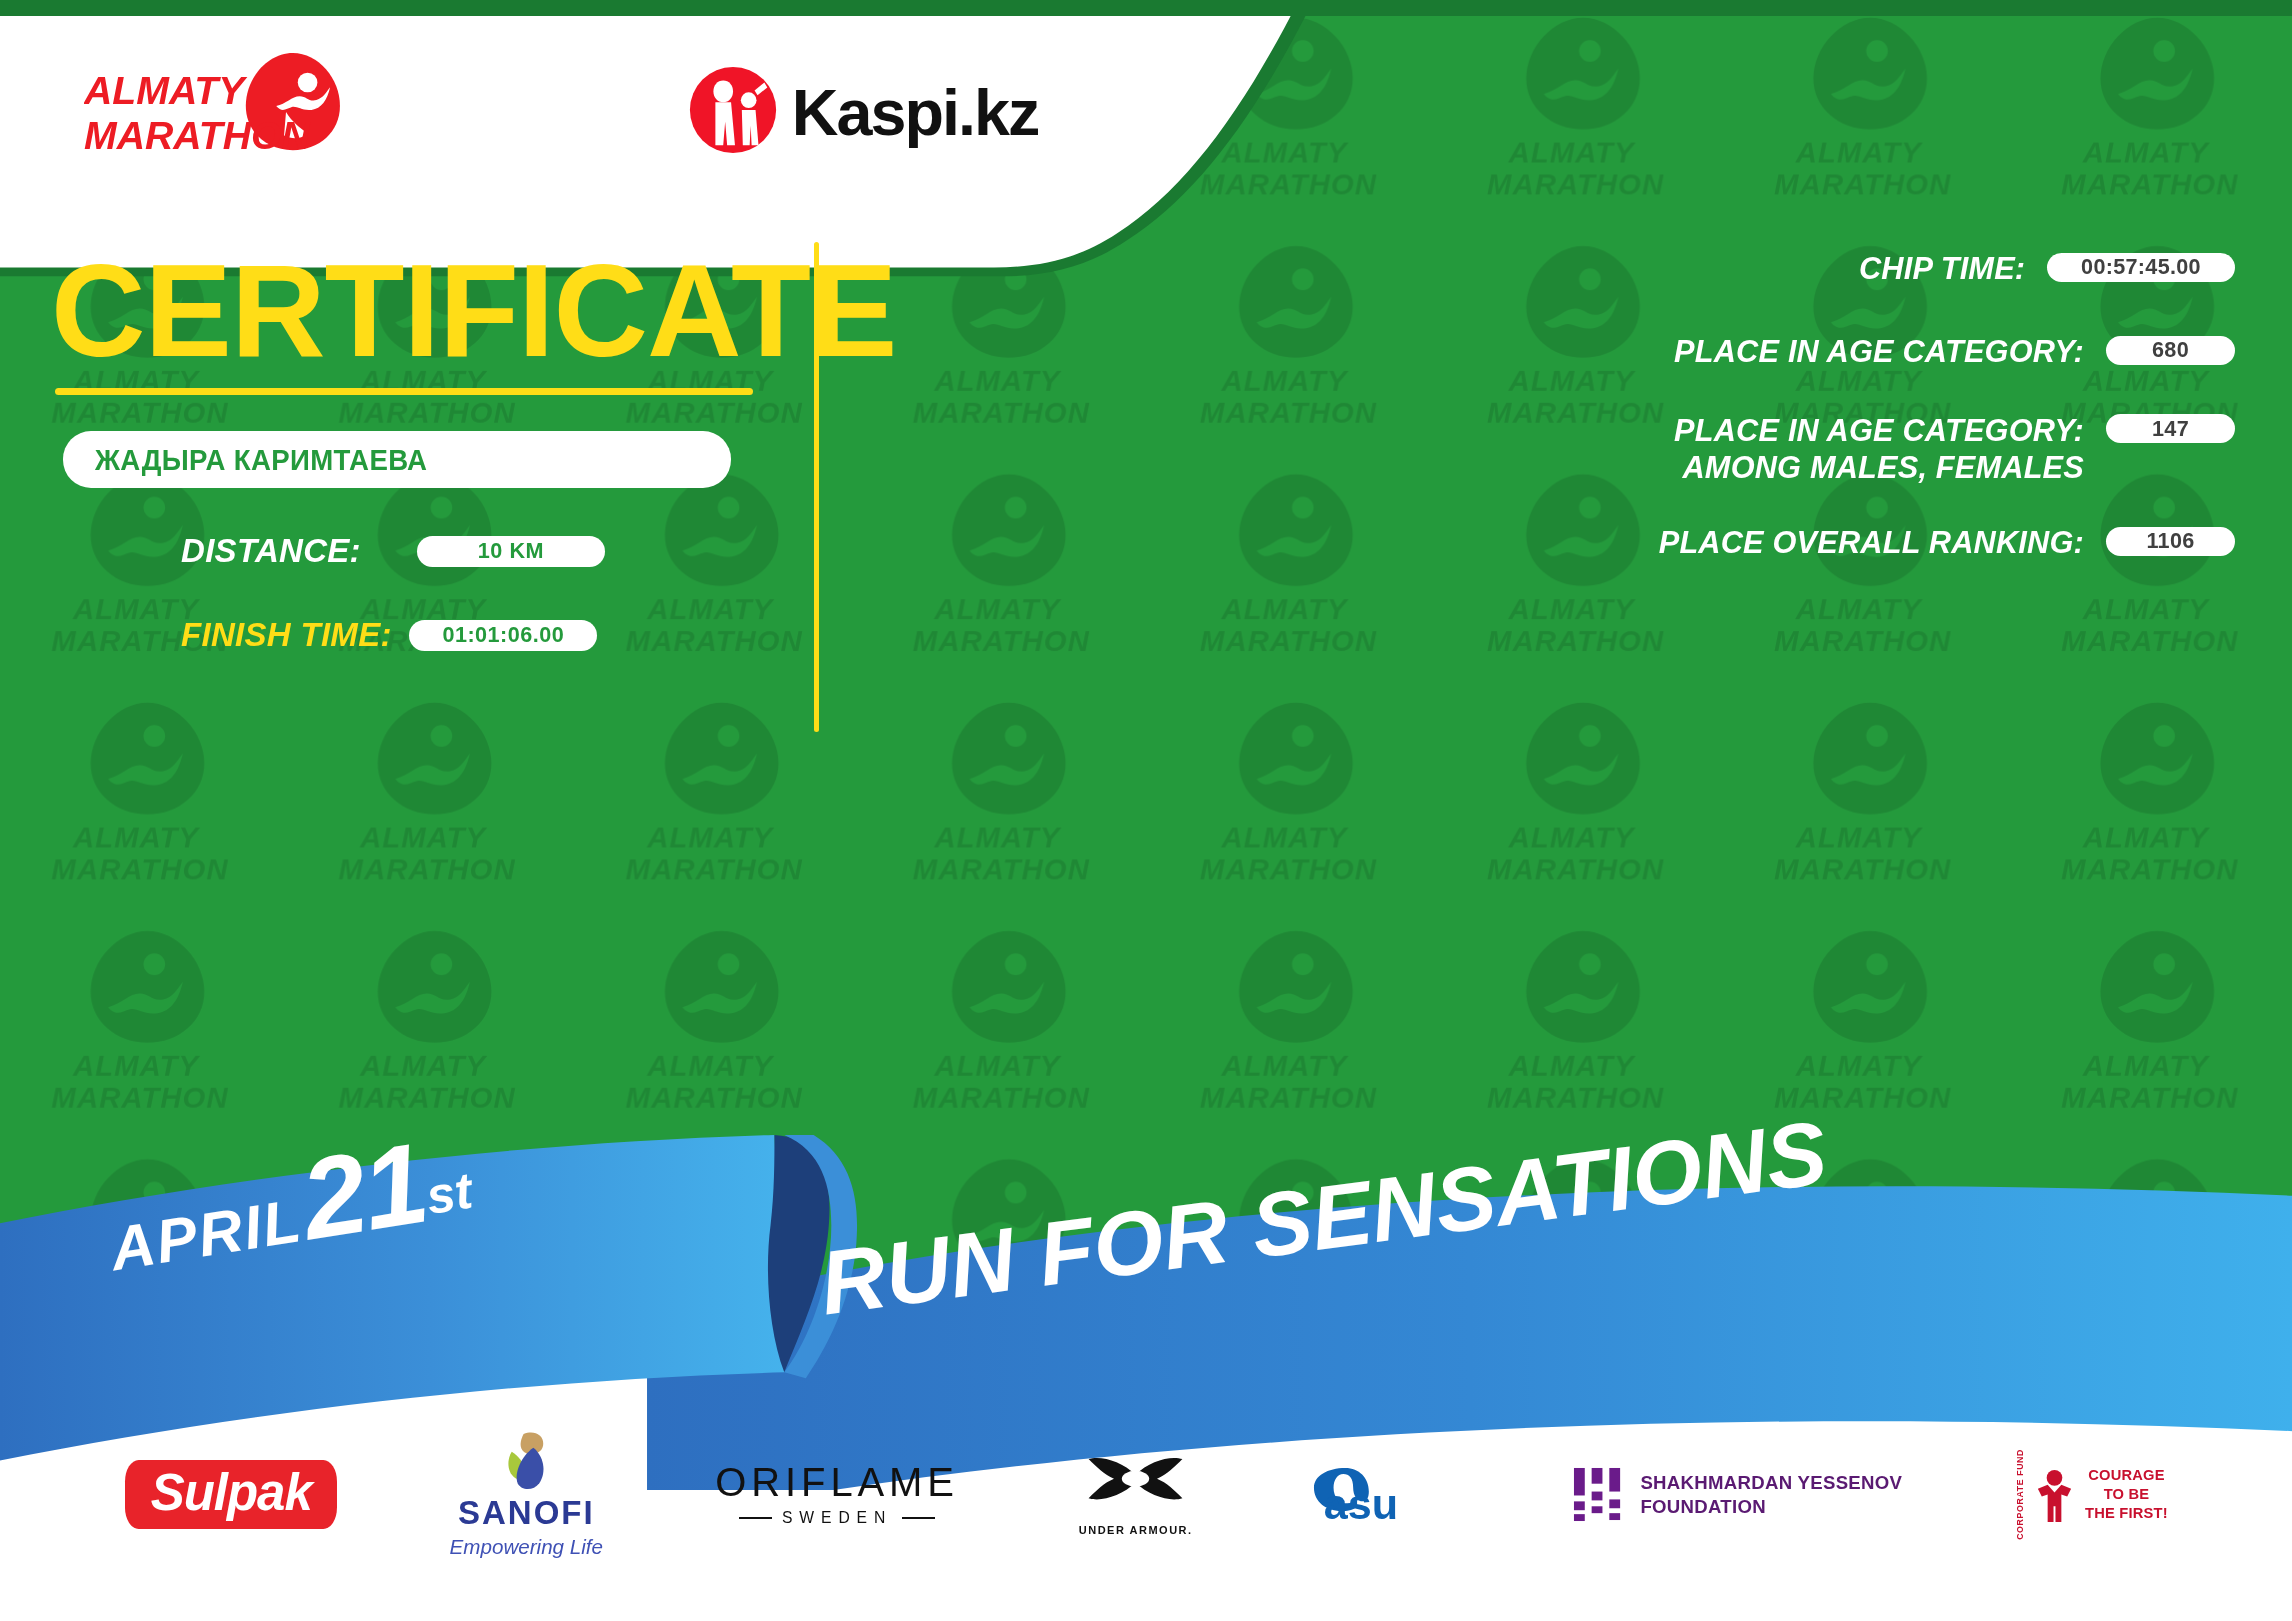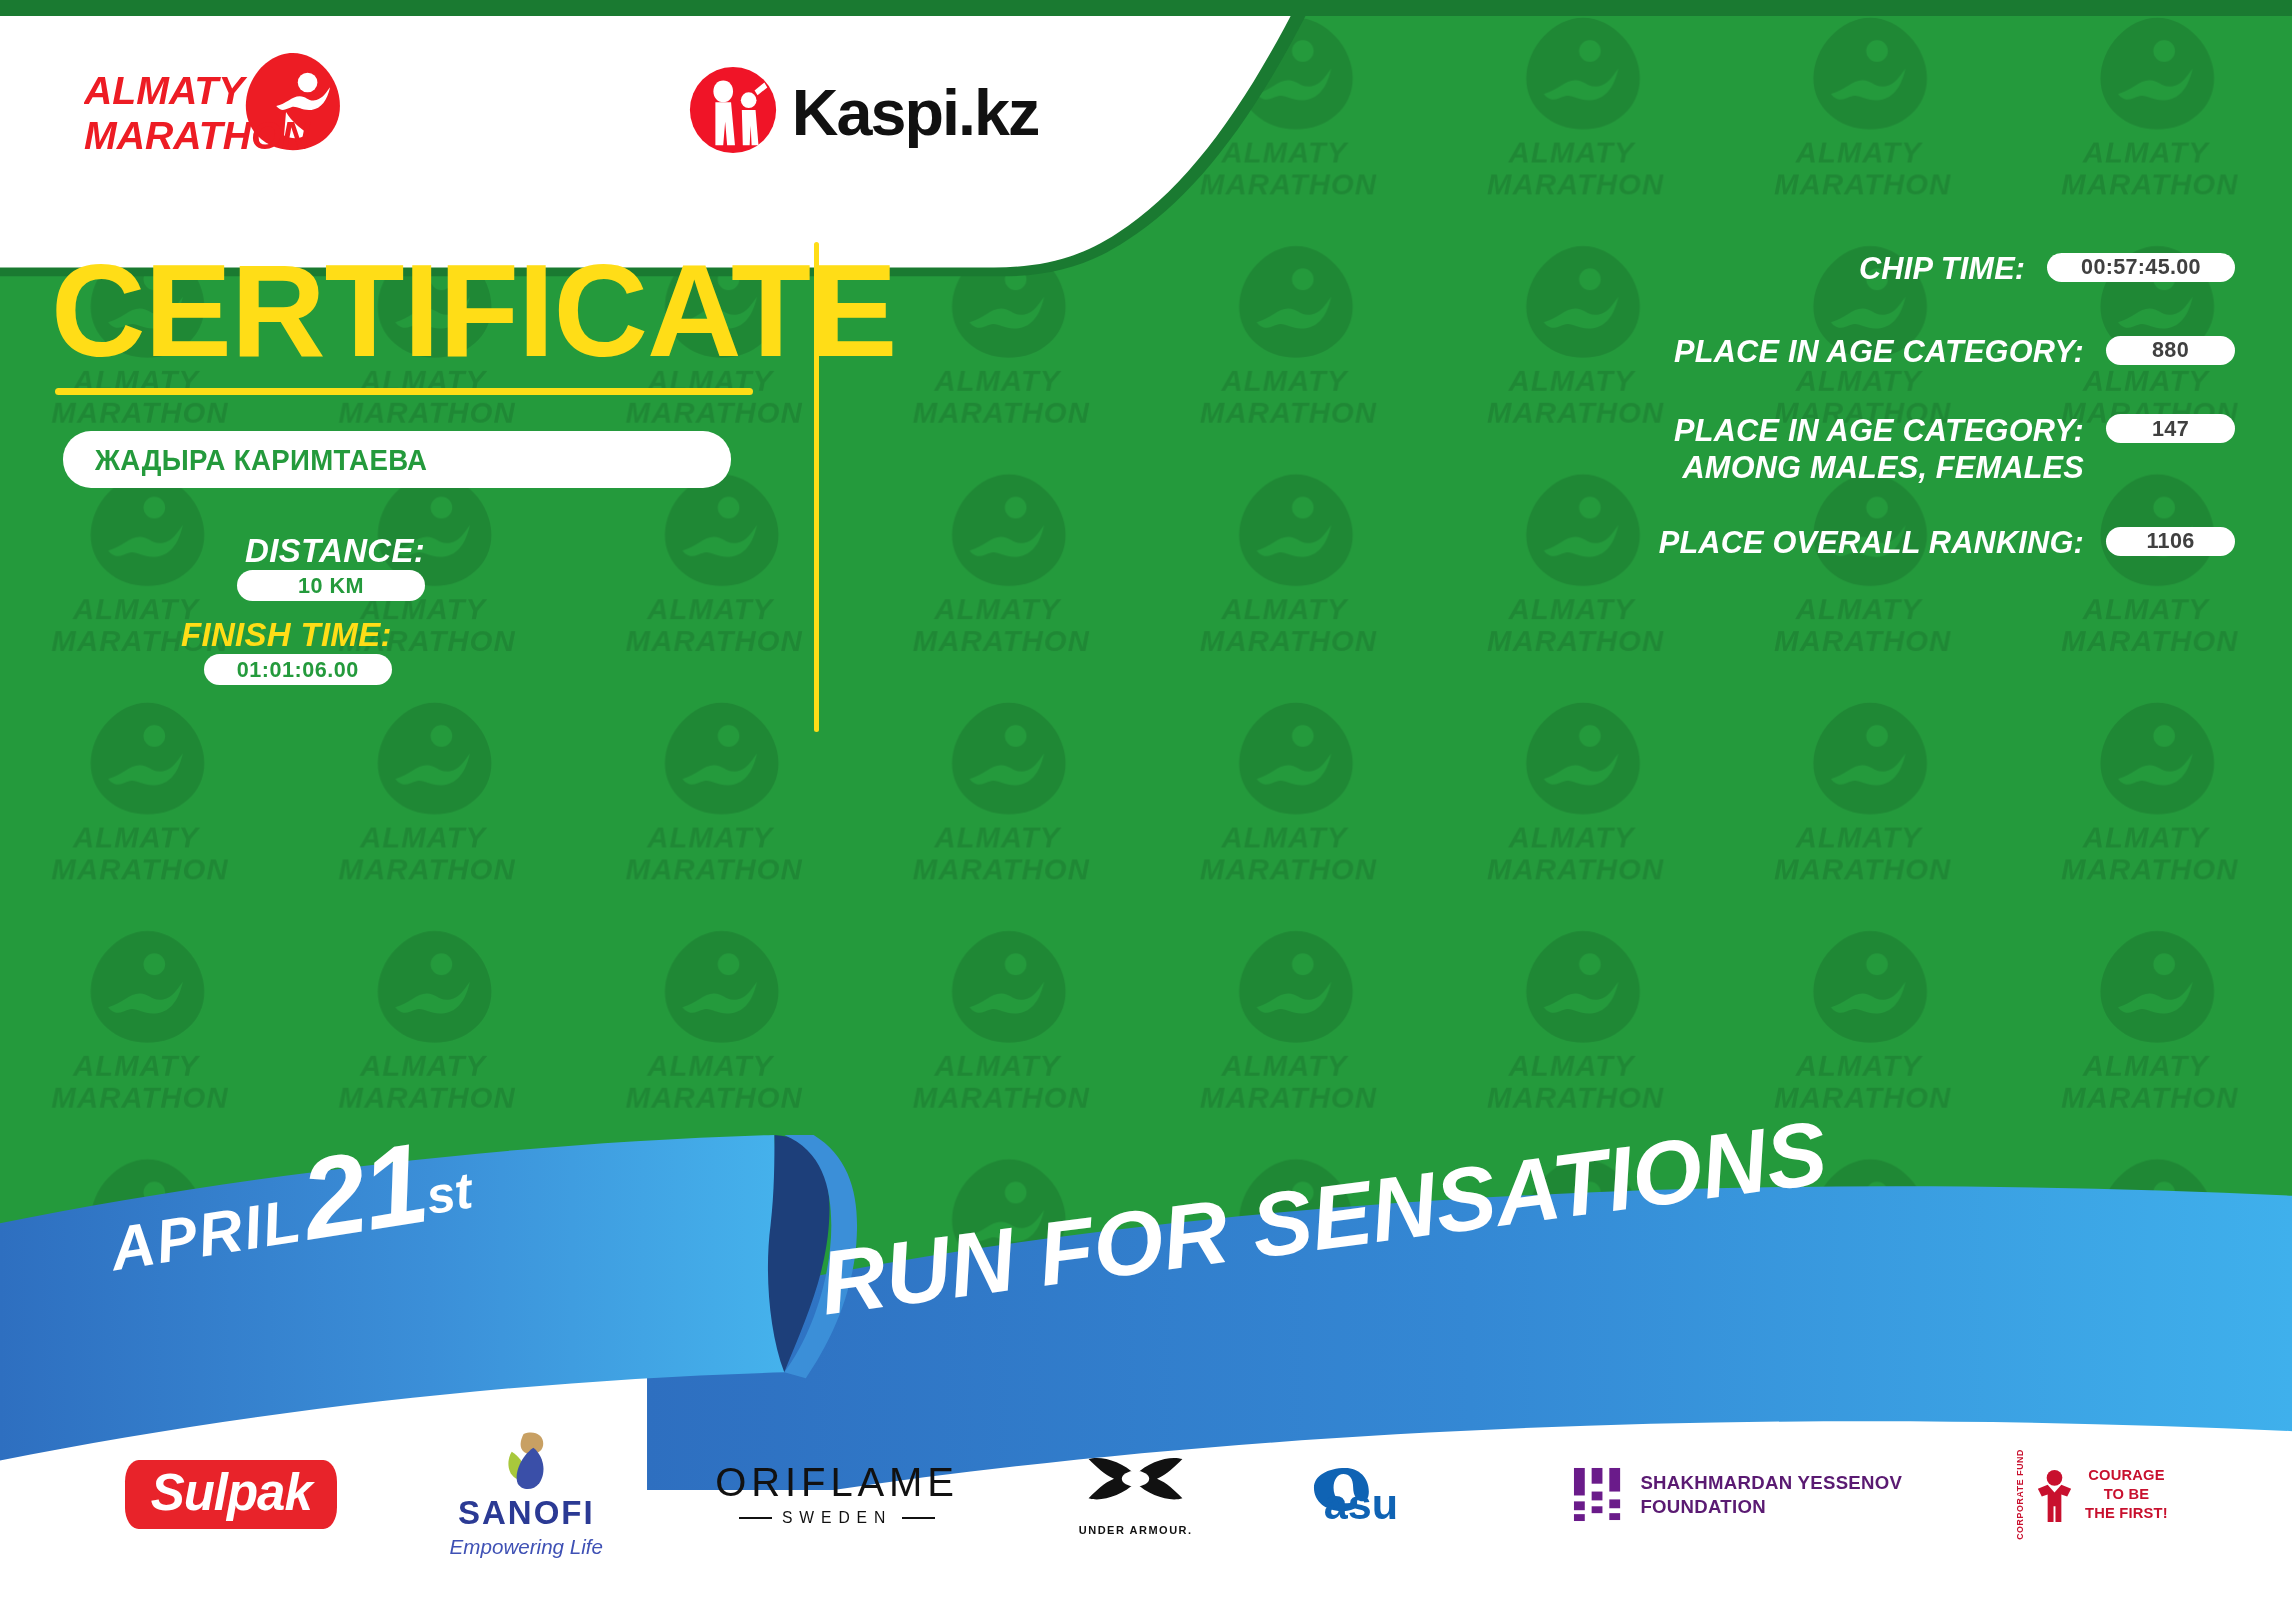--- a/index.html
+++ b/index.html
@@ -48,21 +48,21 @@
   .name-pill{
     position:absolute; left:63px; top:431px; width:668px; height:57px;
     background:#fff; border-radius:28px;
     display:flex; align-items:center; padding-left:32px;
   }
   .name-pill span{
     color:#249a3c; font-size:30px; font-weight:bold; letter-spacing:0.4px;
     transform:scaleX(.92); transform-origin:left center;
   }
 
-  .lrow{ position:absolute; display:flex; align-items:flex-end;flex-direction:column; }
+  .lrow{ position:absolute; display:flex; align-items:center; }
   .lrow .lab{
     font-style:italic; font-weight:bold; font-size:33px; letter-spacing:0.3px;
     white-space:nowrap;
   }
   .lab-white{ color:#ffffff; }
   .lab-yellow{ color:#ffdd17; }
   .lpill{
     background:#fff; border-radius:19.6px; height:31px; min-width:188px;
     display:flex; align-items:center; justify-content:center;
     color:#249a3c; font-weight:bold; font-size:21.6px; letter-spacing:0.5px;
@@ -216,21 +216,21 @@
 
   <div class="divider"></div>
 
   <div class="stats">
     <div class="srow" id="srow-0">
       <div class="slab">CHIP TIME:</div>
       <div class="spill">00:57:45.00</div>
     </div>
     <div class="srow" id="srow-1">
       <div class="slab">PLACE IN AGE CATEGORY:</div>
-      <div class="spill">880</div>
+      <div class="spill">680</div>
     </div>
     <div class="srow" id="srow-2">
       <div class="slab">PLACE IN AGE CATEGORY:
 AMONG MALES, FEMALES</div>
       <div class="spill">147</div>
     </div>
     <div class="srow" id="srow-4">
       <div class="slab">PLACE OVERALL RANKING:</div>
       <div class="spill">1106</div>
     </div>

